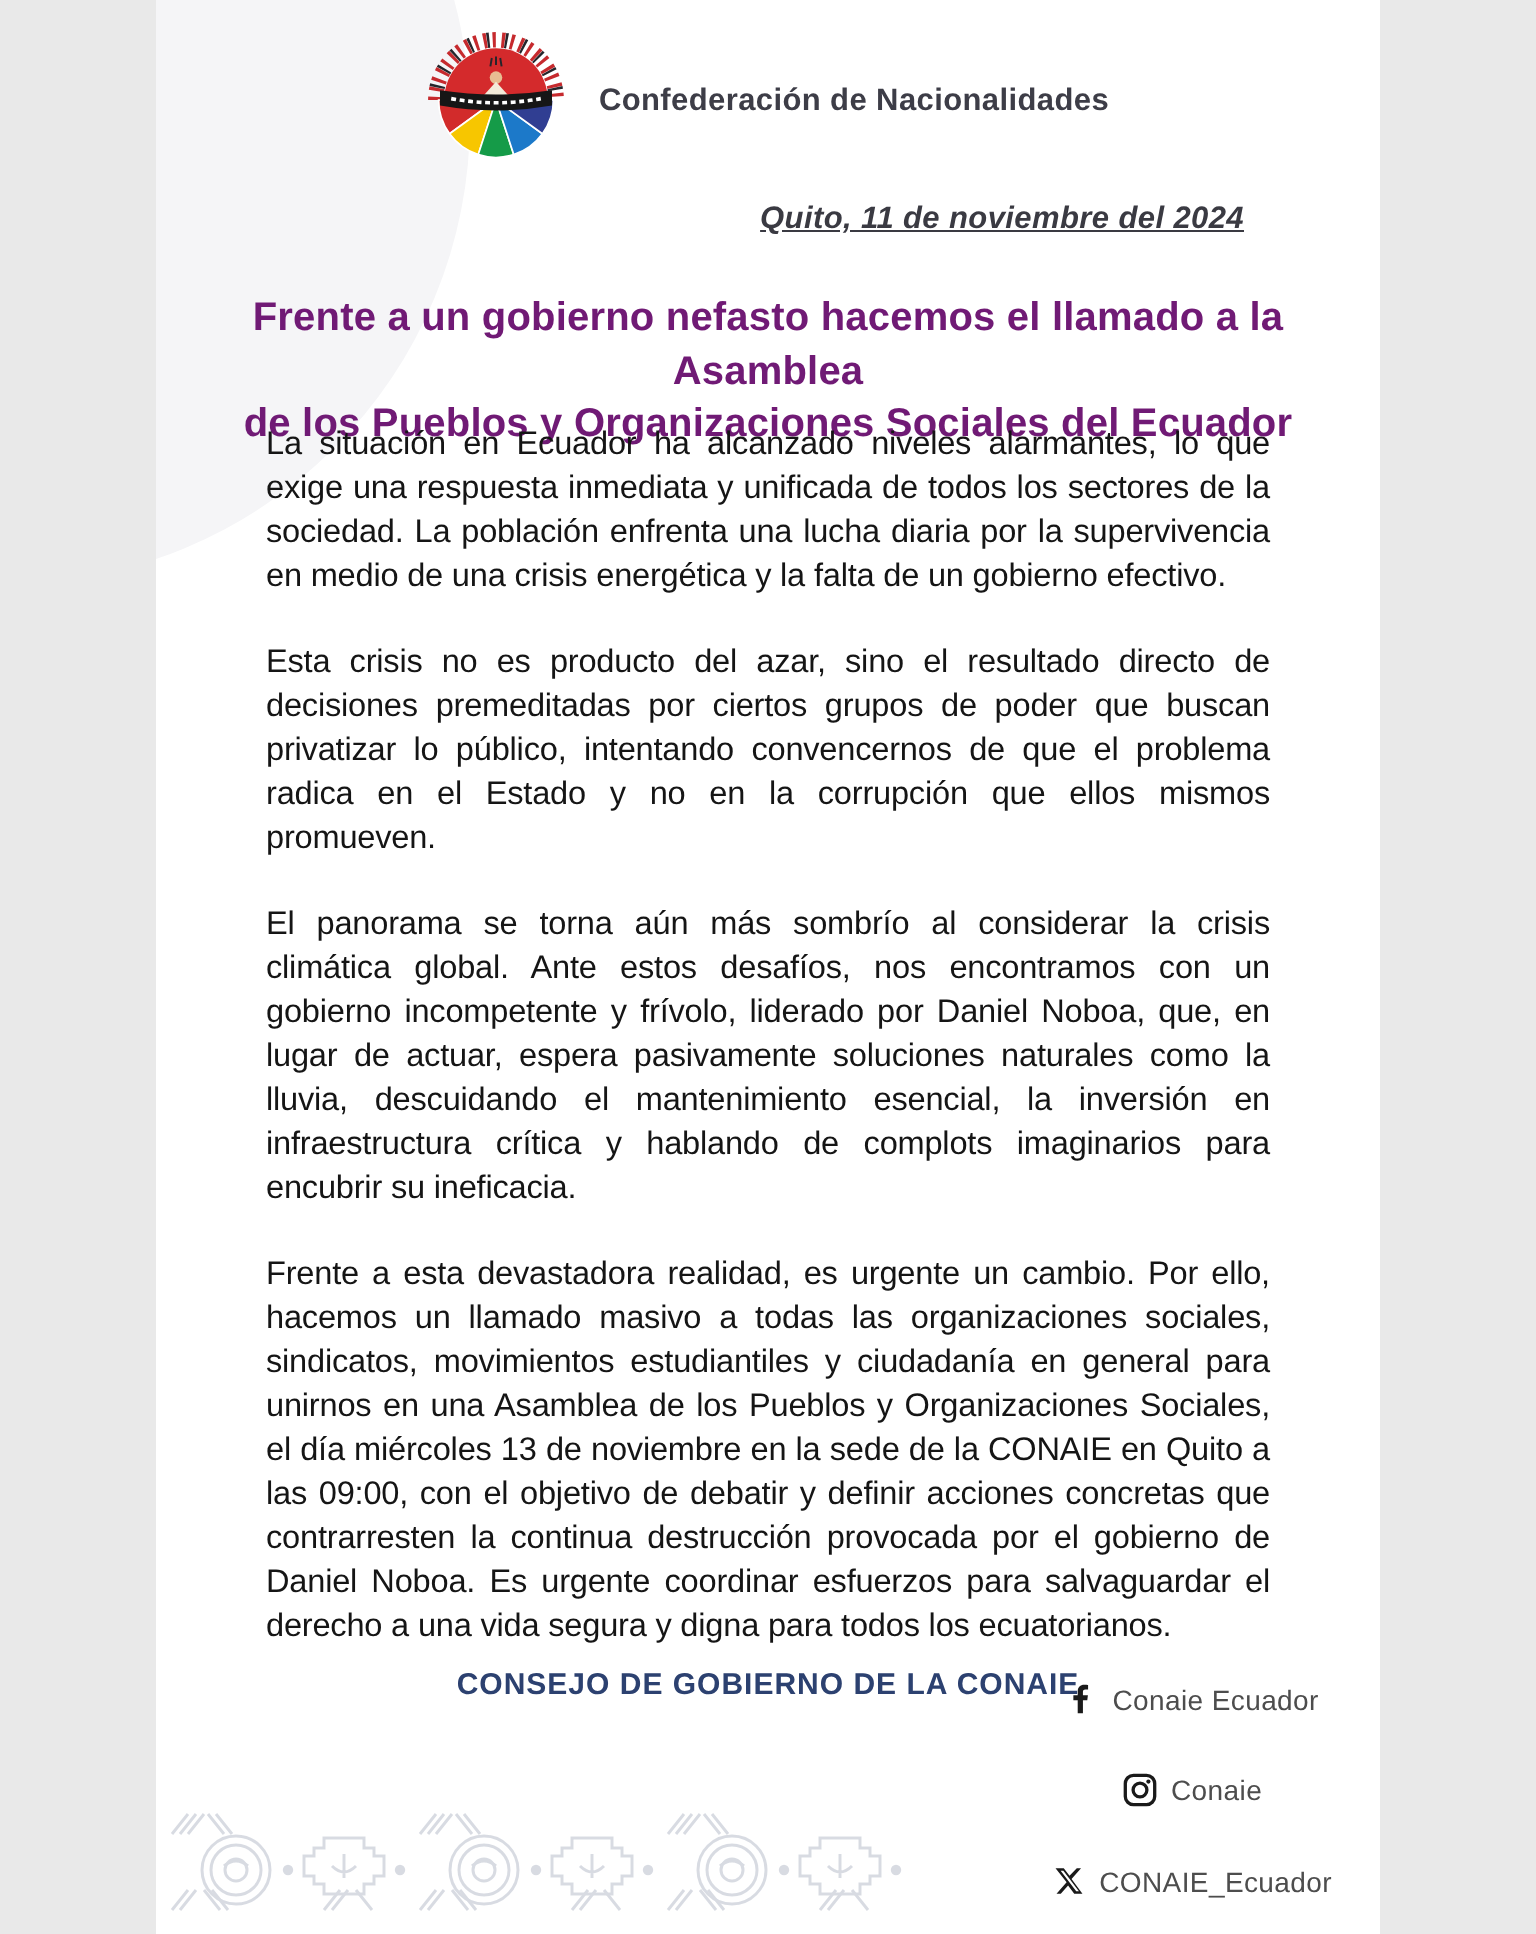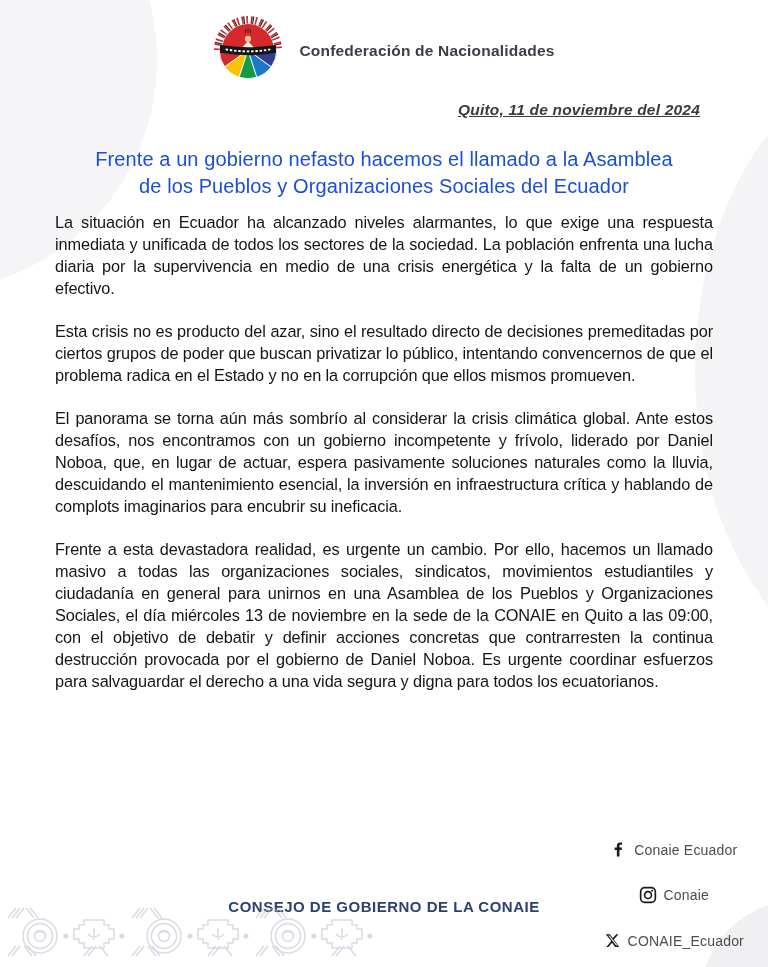--- a/index.html
+++ b/index.html
@@ -1,19 +1,19 @@
 <!DOCTYPE html>
 <html><head>
 <meta charset="utf-8">
 <style>
   * { margin: 0; padding: 0; box-sizing: border-box; }
   html, body { background: #e9e9e9; }
   .page {
     position: relative;
-    width: 768px; height: 967px;
+    width: 612px; height: 967px;
     background: #ffffff;
     overflow: hidden;
     font-family: "Liberation Sans", sans-serif;
     margin: 0 auto;
   }
   
   .swoosh { position: absolute; border-radius: 50%; background: #f5f5f7; }
   .swoosh-tl { left: -307px; top: -172px; width: 464px; height: 464px; }
   .swoosh-r  { left: 695px;  top: 50px;  width: 450px; height: 640px; background:#f4f4f6; }
   .swoosh-br { left: 700px;  top: 900px; width: 200px; height: 200px; background:#f0f0f3; }
@@ -33,36 +33,36 @@
   .date-line {
     position: absolute; top: 101px; right: 68px;
     font-style: italic; font-weight: 600;
     font-size: 15.5px; color: #3a3a42; letter-spacing: 0.2px; text-decoration: underline;
   }
 
   
   .doc-title {
     position: absolute; top: 146px; left: 0; right: 0;
     text-align: center;
-    color: #1d4ed8; font-weight: normal;
+    color: #701a75; font-weight: bold;
     font-size: 20px; line-height: 26.5px; letter-spacing: 0.1px;
   }
 
   
   .body-text {
     position: absolute; top: 211px; left: 55px; right: 55px;
     color: #151515;
     font-size: 16.3px; line-height: 22px; letter-spacing: -0.1px;
     text-align: justify;
   }
   .body-text p { margin: 0 0 21px 0; }
 
   
   .signature {
-    position: absolute; top: 898px; left: 0; right: 0;
+    position: absolute; top: 834px; left: 0; right: 0;
     text-align: center;
     color: #2c4170; font-weight: bold;
     font-size: 15px; letter-spacing: 0.5px;
   }
 
   
   .motif-border { position: absolute; left: 6px; bottom: 3px; opacity: 0.55; }
   .social-row {
     position: absolute; right: 24px; bottom: 18px;
     display: flex; align-items: center; gap: 28px; flex-direction: column;

